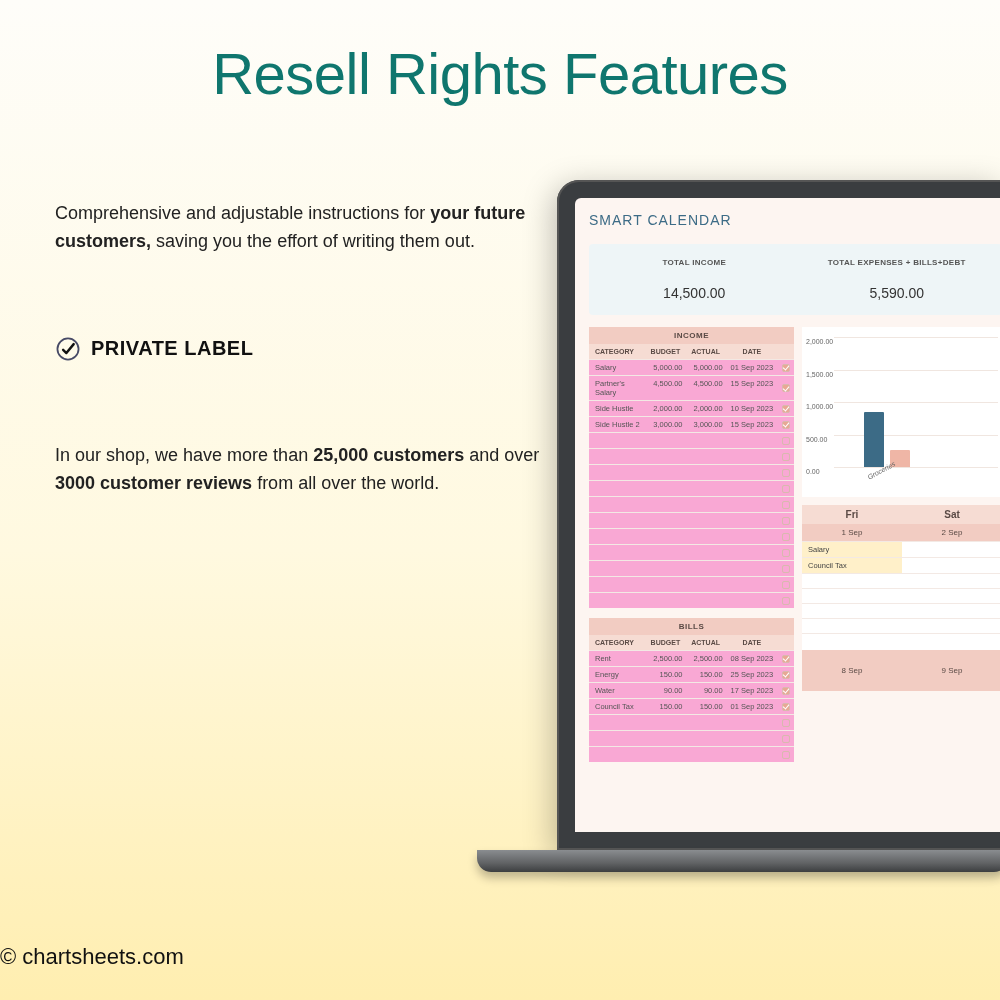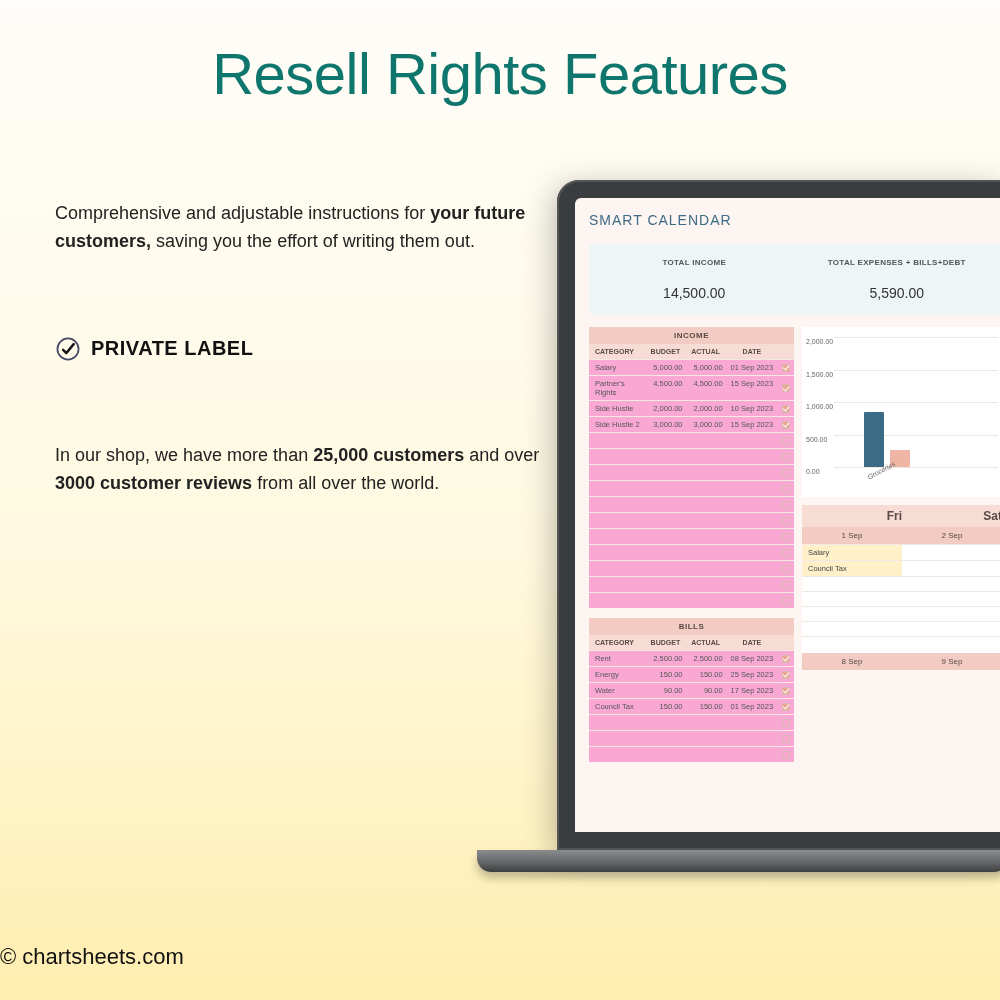--- a/index.html
+++ b/index.html
@@ -179,28 +179,28 @@
   .grid { position:absolute; left:0; right:0; border-top:1px solid #f0e6e0; }
   .bargroup { position:absolute; bottom:0; display:flex; gap:6px; align-items:flex-end; }
   .bar { width:20px; border-radius:1px 1px 0 0; }
   .xlab { position:absolute; bottom:-14px; font-size:7px; color:#666; transform:rotate(-28deg); transform-origin:left; font-style:italic;}
 
   
   .cal {
     background:#fff;
   }
   .cal-head { display:grid; grid-template-columns:1fr 1fr; background:#f6dcd3;}
-  .cal-head > div { text-align:right; padding:4px 0; font-size:12px; font-weight:600; color:#5a4a45;}
+  .cal-head > div { text-align:center; padding:4px 0; font-size:10px; font-weight:600; color:#5a4a45;}
   .cal-dates { display:grid; grid-template-columns:1fr 1fr;}
   .cal-dates > div { text-align:center; padding:4px 0; font-size:8px; background:#f2ccc2; color:#5a4a45;}
   .cal-rows > div { display:grid; grid-template-columns:1fr 1fr; }
   .cal-rows > div > div { border-top:1px solid #f3e9e4; min-height:15px; padding:3px 6px; font-size:7.5px; }
   .tag-yellow { background:#fff0c9; }
   .cal-dates2 { display:grid; grid-template-columns:1fr 1fr; margin-top:2px;}
-  .cal-dates2 > div { text-align:center; padding:4px 0; font-size:8px; background:#f2ccc2; color:#5a4a45;}
+  .cal-dates2 > div { text-align:center; padding:16px 0; font-size:8px; background:#f2ccc2; color:#5a4a45;}
 
 </style>
 </head>
 <body>
 
 <h1 class="title">Resell Rights Features</h1>
 
 <div class="features">
 
   <div class="feature">
@@ -261,21 +261,21 @@
                 <div class="tbl-row">
                   <div>Salary</div>
                   <div>5,000.00</div>
                   <div>5,000.00</div>
                   <div>01 Sep 2023</div>
                   <div class="chk">
                     <div class="chkbox on"></div>
                   </div>
                 </div>
                 <div class="tbl-row">
-                  <div>Partner's Rights</div>
+                  <div>Partner's Salary</div>
                   <div>4,500.00</div>
                   <div>4,500.00</div>
                   <div>15 Sep 2023</div>
                   <div class="chk">
                     <div class="chkbox on"></div>
                   </div>
                 </div>
                 <div class="tbl-row">
                   <div>Side Hustle</div>
                   <div>2,000.00</div>

